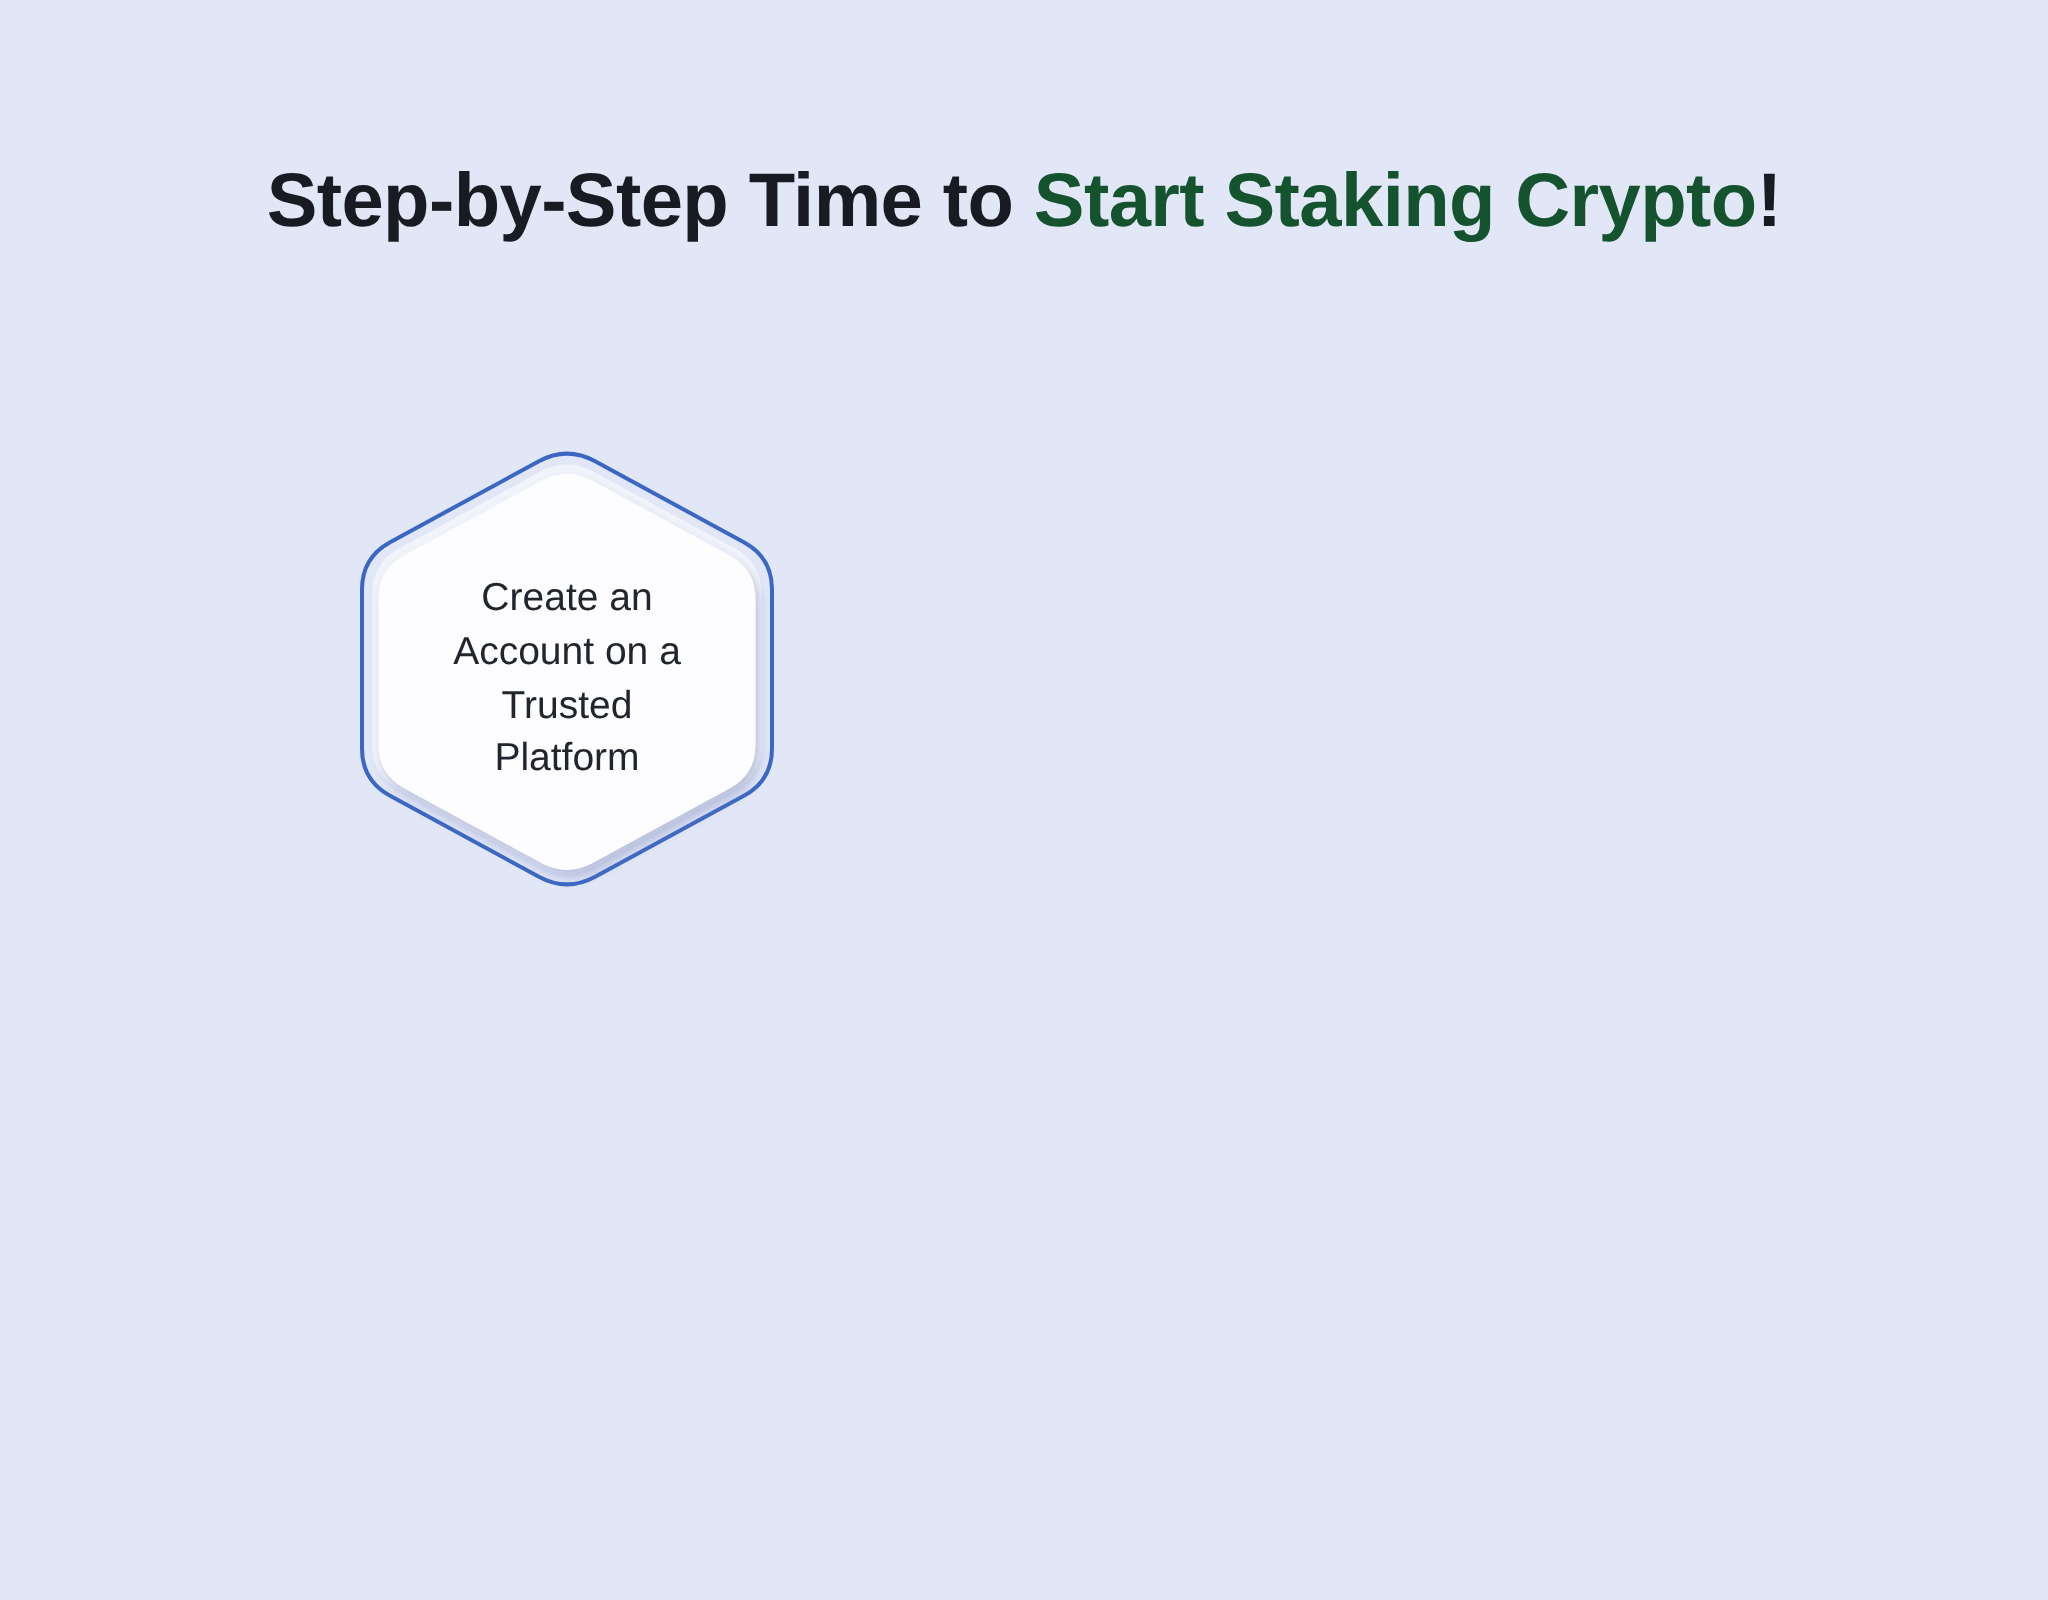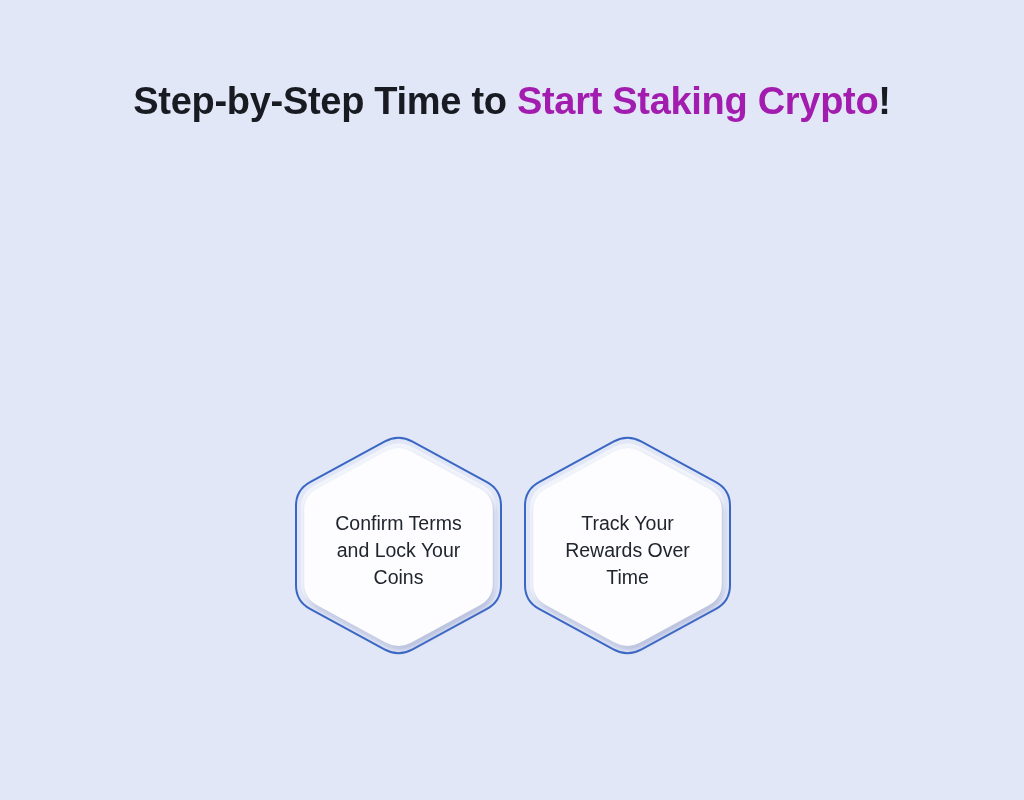--- a/index.html
+++ b/index.html
@@ -23,21 +23,21 @@
     left: 0;
     width: 100%;
     margin: 0;
     text-align: center;
     font-size: 38px;
     font-weight: 700;
     letter-spacing: -0.3px;
     color: #191b22;
   }
   .title .hl {
-    color: #a21caf;
+    color: #14532d;
   }
   .hex {
     position: absolute;
     width: 209px;
     height: 227px;
   }
   .hex svg {
     position: absolute;
     top: 0;
     left: 0;
@@ -72,42 +72,31 @@
     color: #21252e;
   }
 </style>
 </head>
 <body>
 
 <div class="canvas">
 
   <h1 class="title"><span>Step-by-Step Time to </span><span class="hl">Start Staking Crypto</span><span>!</span></h1>
 
-
-
-
-  <div class="hex" style="left:294px; top:432px;">
+  <div class="hex" style="left:179px; top:221px;">
     <svg width="209" height="227" viewBox="0 0 209 227">
       <g transform="translate(2,2)">
         <path class="hex-outline" d="M 116.56 7.64 L 190.94 48.11 Q 205 55.75 205 71.75 L 205 151.25 Q 205 167.25 190.94 174.89 L 116.56 215.36 Q 102.5 223 88.44 215.36 L 14.06 174.89 Q 0 167.25 0 151.25 L 0 71.75 Q 0 55.75 14.06 48.11 L 88.44 7.64 Q 102.5 0 116.56 7.64 Z"></path>
         <path class="hex-glow" transform="translate(5.1,5.6) scale(0.95)" d="M 116.56 7.64 L 190.94 48.11 Q 205 55.75 205 71.75 L 205 151.25 Q 205 167.25 190.94 174.89 L 116.56 215.36 Q 102.5 223 88.44 215.36 L 14.06 174.89 Q 0 167.25 0 151.25 L 0 71.75 Q 0 55.75 14.06 48.11 L 88.44 7.64 Q 102.5 0 116.56 7.64 Z"></path>
         <path class="hex-inner" transform="translate(8.2,10.4) scale(0.92)" d="M 116.56 7.64 L 190.94 48.11 Q 205 55.75 205 71.75 L 205 151.25 Q 205 167.25 190.94 174.89 L 116.56 215.36 Q 102.5 223 88.44 215.36 L 14.06 174.89 Q 0 167.25 0 151.25 L 0 71.75 Q 0 55.75 14.06 48.11 L 88.44 7.64 Q 102.5 0 116.56 7.64 Z"></path>
       </g>
     </svg>
-    <div class="hex-label">Confirm Terms
-and Lock Your
-Coins</div>
+    <div class="hex-label">Create an
+Account on a
+Trusted
+Platform</div>
   </div>
 
-  <div class="hex" style="left:523px; top:432px;">
-    <svg width="209" height="227" viewBox="0 0 209 227">
-      <g transform="translate(2,2)">
-        <path class="hex-outline" d="M 116.56 7.64 L 190.94 48.11 Q 205 55.75 205 71.75 L 205 151.25 Q 205 167.25 190.94 174.89 L 116.56 215.36 Q 102.5 223 88.44 215.36 L 14.06 174.89 Q 0 167.25 0 151.25 L 0 71.75 Q 0 55.75 14.06 48.11 L 88.44 7.64 Q 102.5 0 116.56 7.64 Z"></path>
-        <path class="hex-glow" transform="translate(5.1,5.6) scale(0.95)" d="M 116.56 7.64 L 190.94 48.11 Q 205 55.75 205 71.75 L 205 151.25 Q 205 167.25 190.94 174.89 L 116.56 215.36 Q 102.5 223 88.44 215.36 L 14.06 174.89 Q 0 167.25 0 151.25 L 0 71.75 Q 0 55.75 14.06 48.11 L 88.44 7.64 Q 102.5 0 116.56 7.64 Z"></path>
-        <path class="hex-inner" transform="translate(8.2,10.4) scale(0.92)" d="M 116.56 7.64 L 190.94 48.11 Q 205 55.75 205 71.75 L 205 151.25 Q 205 167.25 190.94 174.89 L 116.56 215.36 Q 102.5 223 88.44 215.36 L 14.06 174.89 Q 0 167.25 0 151.25 L 0 71.75 Q 0 55.75 14.06 48.11 L 88.44 7.64 Q 102.5 0 116.56 7.64 Z"></path>
-      </g>
-    </svg>
-    <div class="hex-label">Track Your
-Rewards Over
-Time</div>
-  </div>
+
+
+
 
 </div>
 
 </body></html>

